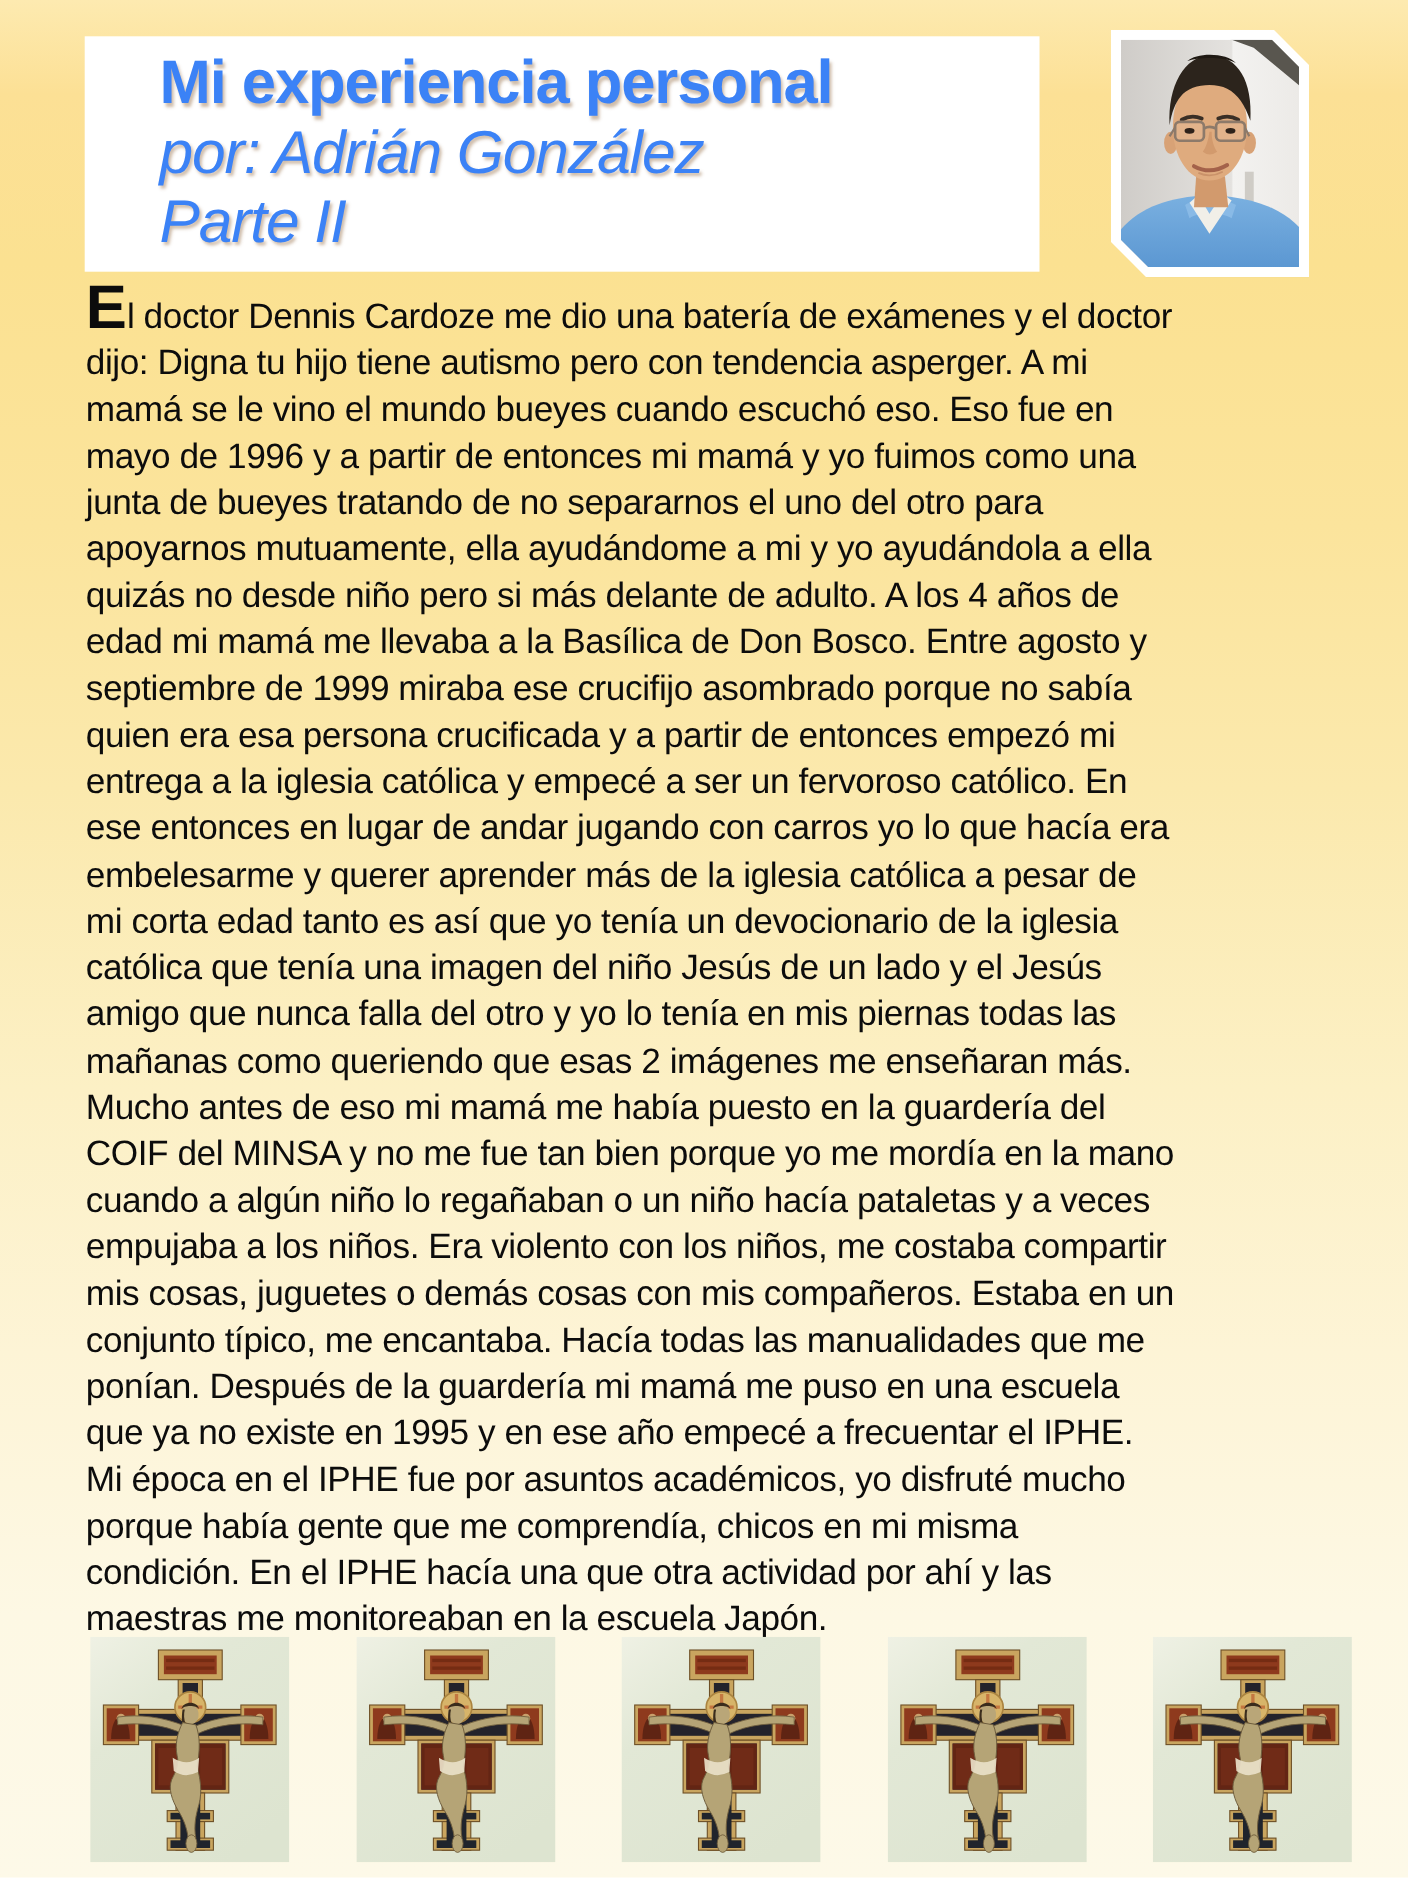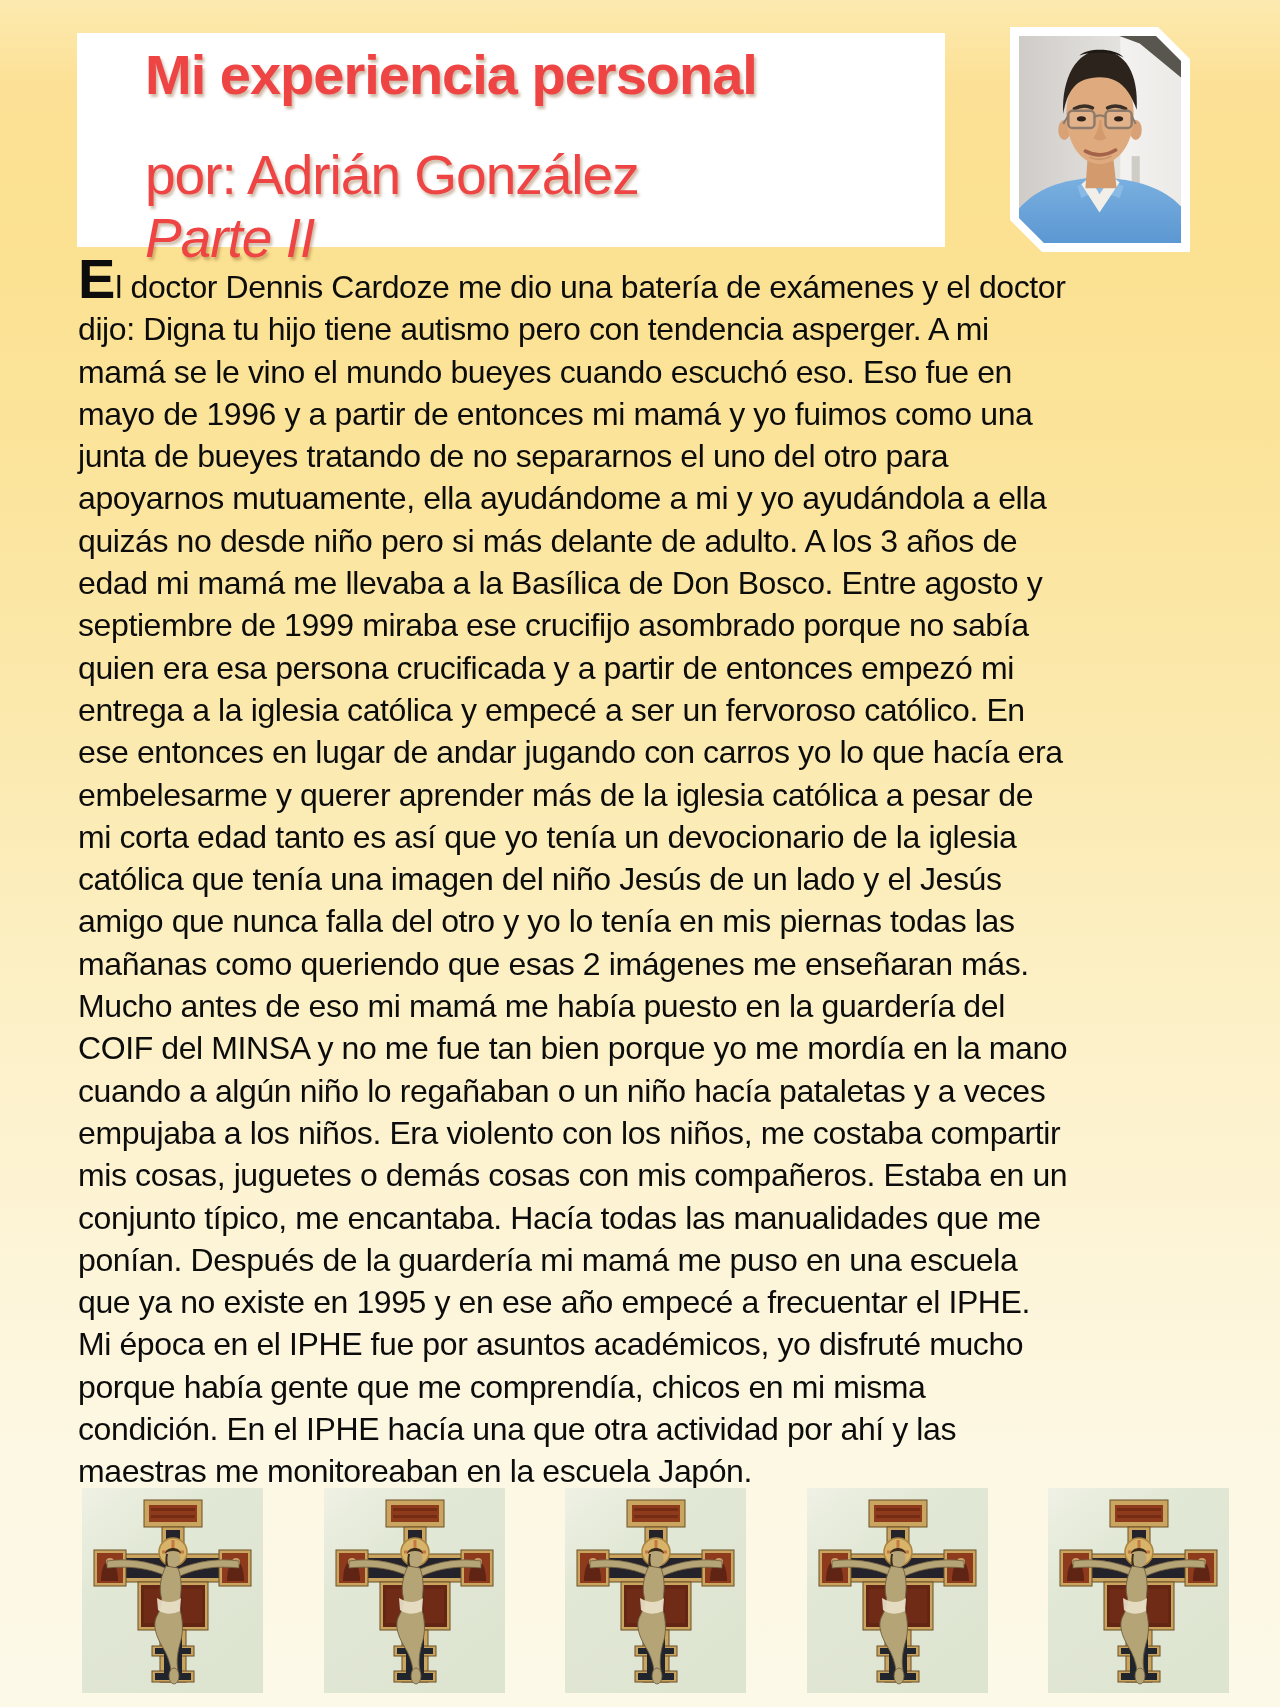--- a/index.html
+++ b/index.html
@@ -10,23 +10,23 @@
       #fdeab0 0%, #fce095 5%, #fbe191 14%, #fbe49c 28%,
       #fbe9ad 42%, #fcf0c5 58%, #fdf4d6 72%, #fdf8e4 86%, #fdf9e8 100%);
   }
 
   
   .title-box{
     position:absolute;left:77px;top:33px;width:868px;height:214px;
     background:#ffffff;
   }
   .title-inner{padding:10px 0 0 68px;}
-  .title-line{color:#ef4444;text-shadow:2px 3px 3px rgba(125,75,25,.38);white-space:nowrap;}
+  .title-line{color:#3b82f6;text-shadow:2px 3px 3px rgba(125,75,25,.38);white-space:nowrap;}
   .t1{font-size:56px;font-weight:bold;line-height:64px;letter-spacing:-1px;}
-  .t2{font-size:55px;line-height:63px;letter-spacing:-1px;margin-top:37px;}
+  .t2{font-size:55px;font-style:italic;line-height:63px;letter-spacing:-1px;}
   .t3{font-size:55px;font-style:italic;line-height:63px;letter-spacing:-1px;}
 
   .photo-frame{
     position:absolute;left:1010px;top:27px;width:180px;height:225px;
     background:#ffffff;
     clip-path:polygon(0 0, calc(100% - 32px) 0, 100% 32px, 100% 100%, 32px 100%, 0 calc(100% - 32px));
     filter:drop-shadow(4px 5px 4px rgba(110,95,55,.45));
   }
   .photo-clip{
     position:absolute;left:9px;top:9px;right:9px;bottom:9px;
@@ -188,21 +188,21 @@
   </div>
 
   <div class="article">
     <div class="line"><span class="lead">E</span><span>l doctor Dennis Cardoze me dio una batería de exámenes y el doctor</span></div>
     <div>
         <div class="line">dijo: Digna tu hijo tiene autismo pero con tendencia asperger. A mi</div>
         <div class="line">mamá se le vino el mundo bueyes cuando escuchó eso. Eso fue en</div>
         <div class="line">mayo de 1996 y a partir de entonces mi mamá y yo fuimos como una</div>
         <div class="line">junta de bueyes tratando de no separarnos el uno del otro para</div>
         <div class="line">apoyarnos mutuamente, ella ayudándome a mi y yo ayudándola a ella</div>
-        <div class="line">quizás no desde niño pero si más delante de adulto. A los 3 años de</div>
+        <div class="line">quizás no desde niño pero si más delante de adulto. A los 4 años de</div>
         <div class="line">edad mi mamá me llevaba a la Basílica de Don Bosco. Entre agosto y</div>
         <div class="line">septiembre de 1999 miraba ese crucifijo asombrado porque no sabía</div>
         <div class="line">quien era esa persona crucificada y a partir de entonces empezó mi</div>
         <div class="line">entrega a la iglesia católica y empecé a ser un fervoroso católico. En</div>
         <div class="line">ese entonces en lugar de andar jugando con carros yo lo que hacía era</div>
         <div class="line">embelesarme y querer aprender más de la iglesia católica a pesar de</div>
         <div class="line">mi corta edad tanto es así que yo tenía un devocionario de la iglesia</div>
         <div class="line">católica que tenía una imagen del niño Jesús de un lado y el Jesús</div>
         <div class="line">amigo que nunca falla del otro y yo lo tenía en mis piernas todas las</div>
         <div class="line">mañanas como queriendo que esas 2 imágenes me enseñaran más.</div>

